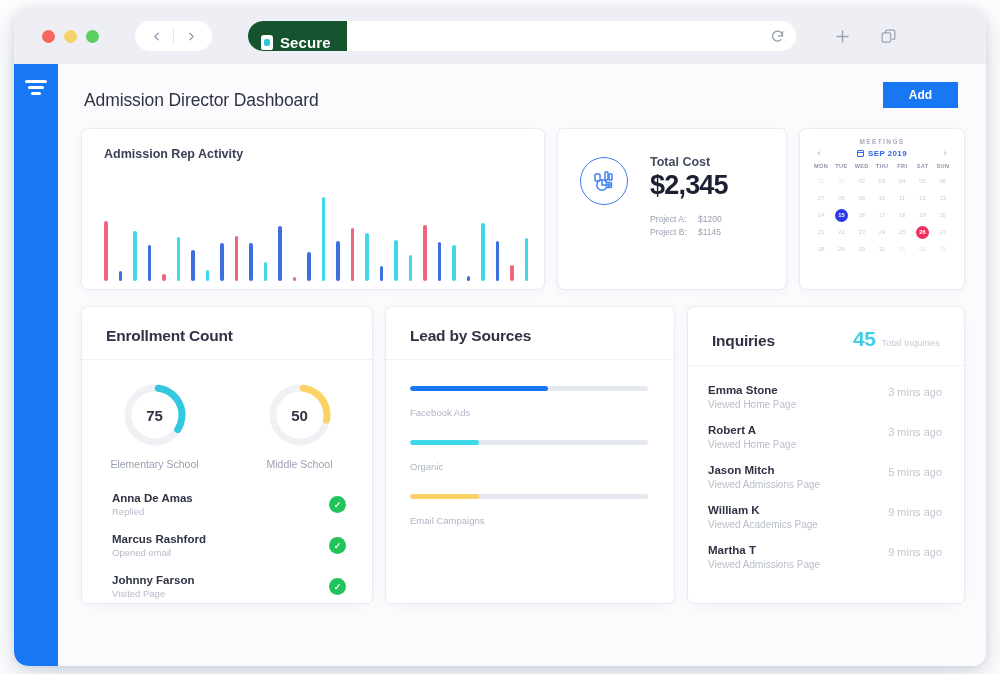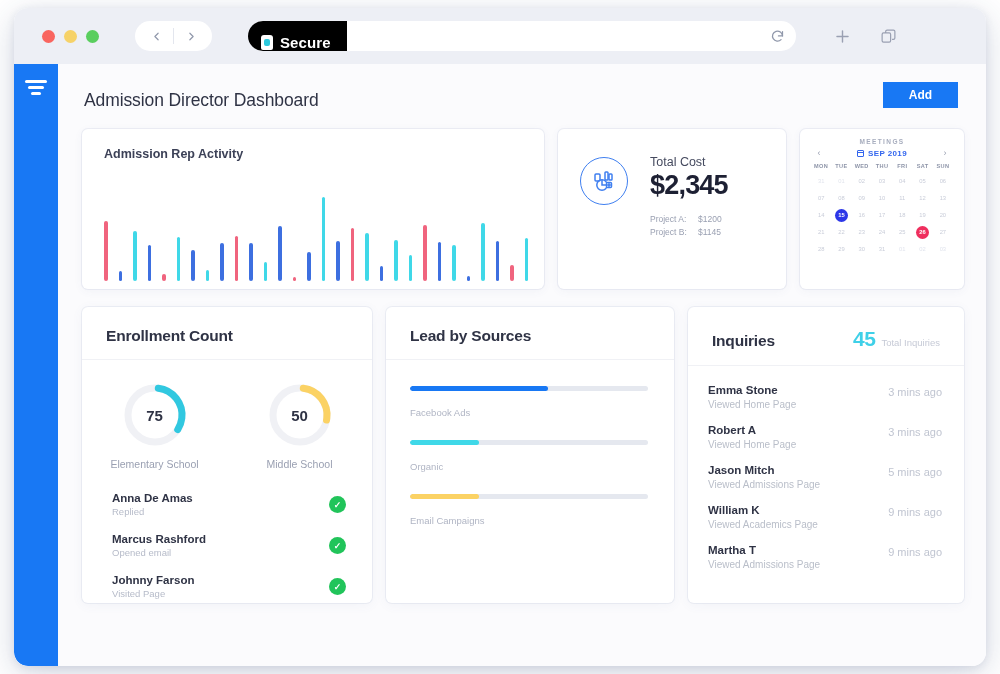--- a/index.html
+++ b/index.html
@@ -57,21 +57,21 @@
     height: 30px;
     background: #ffffff;
     border-radius: 16px;
     display: flex;
     align-items: center;
     position: relative;
     max-width: 548px;
   }
   .secure-chip {
     display: flex; align-items: center; gap: 7px;
-    background: #000000;
+    background: #14532d;
     color: #ffffff;
     height: 30px;
     border-radius: 16px 0 0 16px;
     padding: 13px 16px 0 13px;
     font-size: 15px;
     font-weight: 600;
     letter-spacing: .1px;
   }
   .lock-glyph {
     width: 12px; height: 15px;
@@ -182,21 +182,21 @@
   
   .card-cost { flex: 0 0 228px; padding: 22px 0 0 0; display: flex; }
   .cost-icon-wrap { width: 92px; display: flex; justify-content: center; padding-top: 6px; }
   .cost-circle {
     width: 48px; height: 48px;
     border-radius: 50%;
     border: 1.6px solid #3f7ff0;
     display: flex; align-items: center; justify-content: center;
   }
   .cost-body { padding-top: 4px; }
-  .cost-label { font-size: 12.5px; font-weight: 400; color: #454a5f; }
+  .cost-label { font-size: 12.5px; font-weight: 700; color: #454a5f; }
   .cost-value { font-size: 27px; font-weight: 800; color: #1d2033; letter-spacing: -.8px; margin-top: 1px; }
   .cost-rows { margin-top: 12px; }
   .cost-row { display: flex; font-size: 8.5px; color: #9aa0b2; line-height: 13px; }
   .cost-row .k { width: 48px; }
   .cost-row .v { color: #9aa0b2; }
 
   
   .card-cal { flex: 1; padding: 9px 11px 6px 11px; }
   .cal-head { text-align: center; font-size: 6.5px; letter-spacing: 1.4px; color: #a7adbe; font-weight: 700; }
   .cal-nav { display: flex; align-items: center; justify-content: space-between; margin-top: 3px; padding: 0 2px; }

